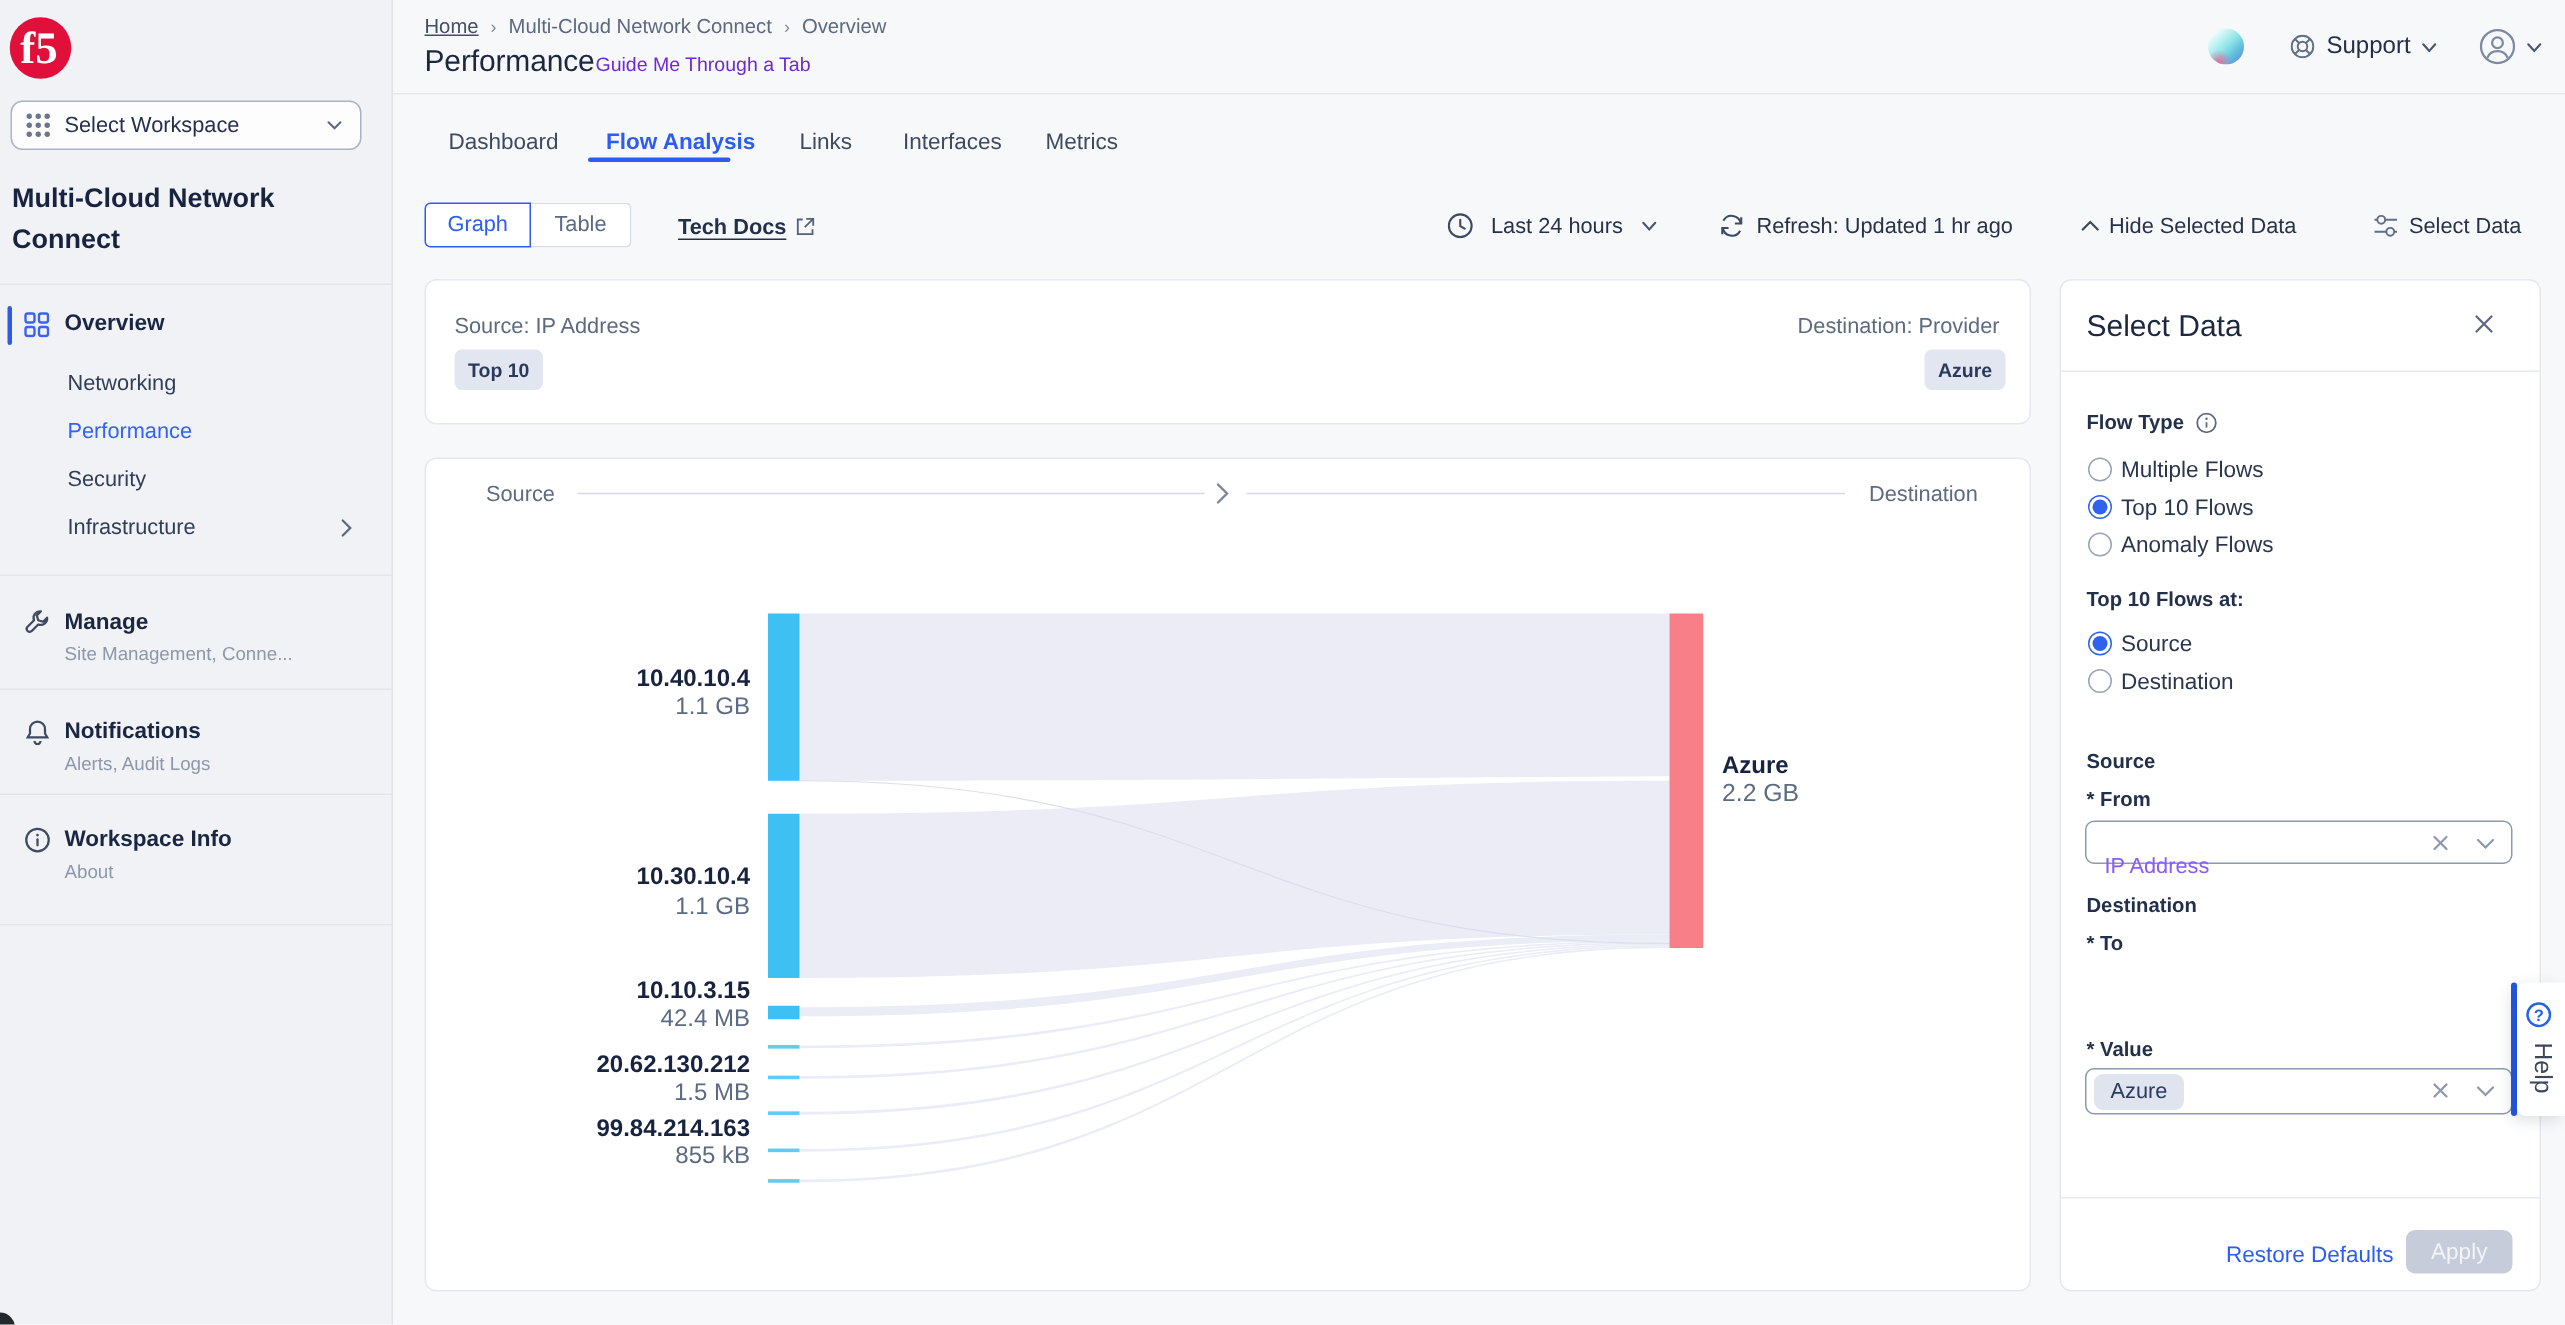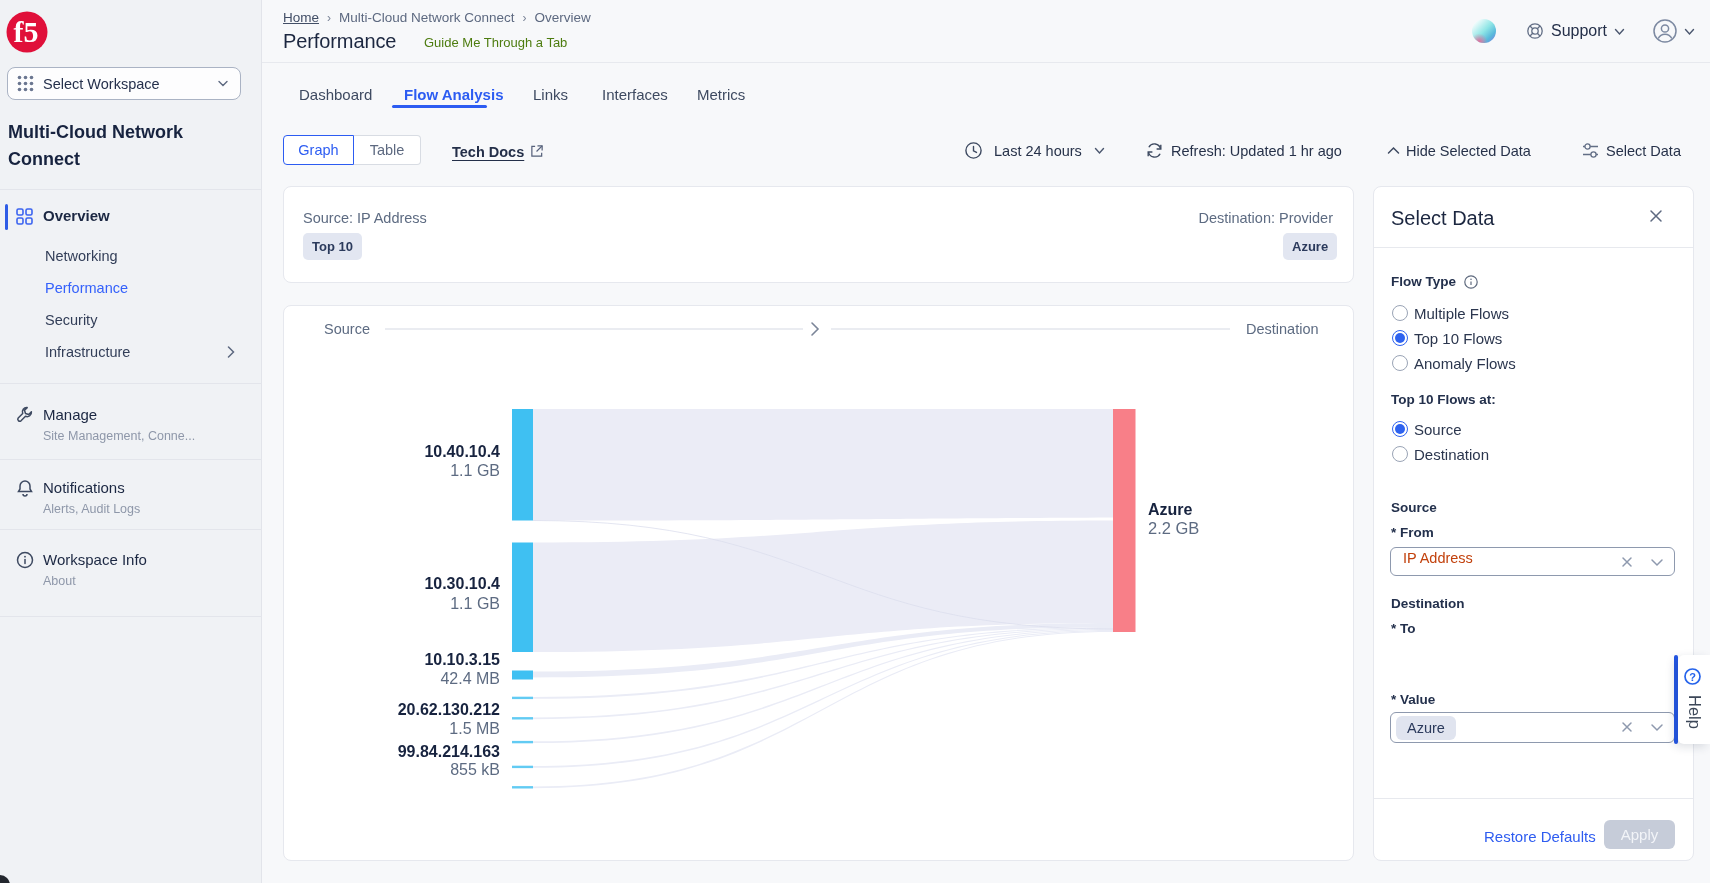--- a/index.html
+++ b/index.html
@@ -14,31 +14,31 @@
 #wsbox .grid9 { margin-left:9px; }
 #wsbox .wslabel { margin-left:9px; font-size:14.5px; color:#25304c; }
 #wsbox .chev { position:absolute; right:12px; top:12px; }
 #navtitle { position:absolute; left:8px; top:119px; width:230px; font-size:18px; line-height:27px; font-weight:bold; color:#17233f; }
 .sdiv { position:absolute; left:0; width:262px; height:0; border-top:1px solid #e3e5eb; }
 .navrow { position:absolute; left:0; width:261px; }
 .navrow .bar { position:absolute; left:5px; top:1px; width:3px; height:26px; background:#2e5ce6; border-radius:2px; }
 .navmain { font-size:15px; font-weight:bold; color:#1b2742; position:absolute; left:43px; top:4px; }
 .navsub { font-size:14.5px; color:#323e58; position:absolute; left:45px; }
 .navsub.active { color:#3461fb; }
-.secTitle { font-size:15px; font-weight:normal; color:#1b2742; position:absolute; left:43px; }
+.secTitle { font-size:15px; font-weight:bold; color:#1b2742; position:absolute; left:43px; }
 .secSub { font-size:12.5px; color:#8e97a9; position:absolute; left:43px; }
 #advfoot { position:absolute; left:0; bottom:0; width:261px; height:38px; border-top:1px solid #e3e5eb; font-size:12.5px; color:#5f6a7e; }
 #advfoot span.hide { color:#3461fb; }
 
 
 #crumbs { position:absolute; left:283px; top:10px; font-size:13.5px; color:#5d6980; }
 #crumbs a { color:#424e66; text-decoration:underline; }
 #crumbs .sep { color:#7b8598; margin:0 8px; font-size:12px; }
 #ptitle { position:absolute; left:283px; top:30px; font-size:20px; font-weight:500; color:#1c2740; letter-spacing:-0.1px; }
-#guide { position:absolute; left:424px; top:35px; font-size:13px; color:#4d7c0f; }
+#guide { position:absolute; left:397px; top:35px; font-size:13px; color:#6d28d9; }
 #hdrline { position:absolute; left:262px; top:62px; width:1448px; border-top:1px solid #e7e9ee; }
 .tab { position:absolute; top:86px; font-size:15px; color:#3e4a61;margin-left:12px; }
 .tab.active { color:#2c5cf2; font-weight:bold; }
 #tabline { position:absolute; left:392px; top:105px; width:95px; height:3px; background:#2c5cf2; border-radius:2px; }
 
 
 #segbtns { position:absolute; left:283px; top:135px; height:30px; display:flex; }
 #btnGraph { width:71px; height:30px; border:1.5px solid #2c5cf2; border-radius:4px 0 0 4px; background:#fff; color:#2c5cf2; font-size:14.5px; text-align:center; line-height:28px; position:relative; z-index:2; }
 #btnTable { width:67px; height:30px; border:1px solid #d8dce3; border-left:none; border-radius:0 4px 4px 0; background:#fff; color:#5d6980; font-size:14.5px; text-align:center; line-height:28px; }
 #techdocs { position:absolute; left:452px; top:144px; font-size:14.5px; font-weight:bold; color:#242f49; text-decoration:underline; text-underline-offset:3px; }
@@ -55,21 +55,21 @@
 #panel { position:absolute; left:1373px; top:186px; width:321px; height:675px; background:#fff; border:1px solid #e6e8ee; border-radius:8px; }
 #panel h2 { font-size:20px; font-weight:500; color:#1c2740; position:absolute; left:17px; top:20px; }
 #pclose { position:absolute; right:30px; top:22px; }
 #pdiv1 { position:absolute; left:0; top:60px; width:100%; border-top:1px solid #e7e9ee; }
 .plabel { font-size:13.5px; font-weight:bold; color:#23304c; position:absolute; left:17px; }
 .radio { position:absolute; left:18px; width:16px; height:16px; border-radius:50%; border:1.5px solid #9aa4b6; background:#fff; }
 .radio.sel { border:1.5px solid #2e62ef; }
 .radio.sel::after { content:""; position:absolute; left:2px; top:2px; width:10px; height:10px; border-radius:50%; background:#2e62ef; }
 .rlabel { font-size:15px; color:#2b364e; position:absolute; left:40px; }
 .selbox { position:absolute; left:16px; width:285px; height:29px; border:1px solid #8e99ae; border-radius:6px; background:#fff; }
-.selbox .txt { position:absolute; left:12px; top:2px; font-size:14.5px; color:#c2410c; }
+.selbox .txt { position:absolute; left:12px; top:22px; font-size:14.5px; color:#8b5cf6; }
 .selbox .icons { position:absolute; right:8px; top:7px; }
 .vchip { position:absolute; left:5px; top:3px; background:#e0e4ef; color:#2b3a5c; font-size:14.5px; border-radius:6px; padding:4px 11px; }
 #pfootdiv { position:absolute; left:0; top:611px; width:100%; border-top:1px solid #e7e9ee; }
 #restoreDef { position:absolute; left:110px; top:641px; font-size:15px; color:#2e5cf0; }
 #applyBtn { position:absolute; left:230px; top:633px; width:71px; height:29px; background:#c6ccd9; border-radius:6px; color:#f2f4f8; font-size:15px; text-align:center; line-height:29px; }
 
 
 #helptab { position:absolute; left:1678px; top:655px; width:32px; height:89px; background:#fff; border-radius:6px 0 0 6px; box-shadow:-4px 3px 10px rgba(30,42,69,0.14); }
 #helpbar { position:absolute; left:1674px; top:655px; width:4px; height:89px; background:#2457e6; border-radius:2px; }
 #helptxt { position:absolute; left:7px; top:40px; font-size:16.5px; color:#3c4758; writing-mode:vertical-rl; }

